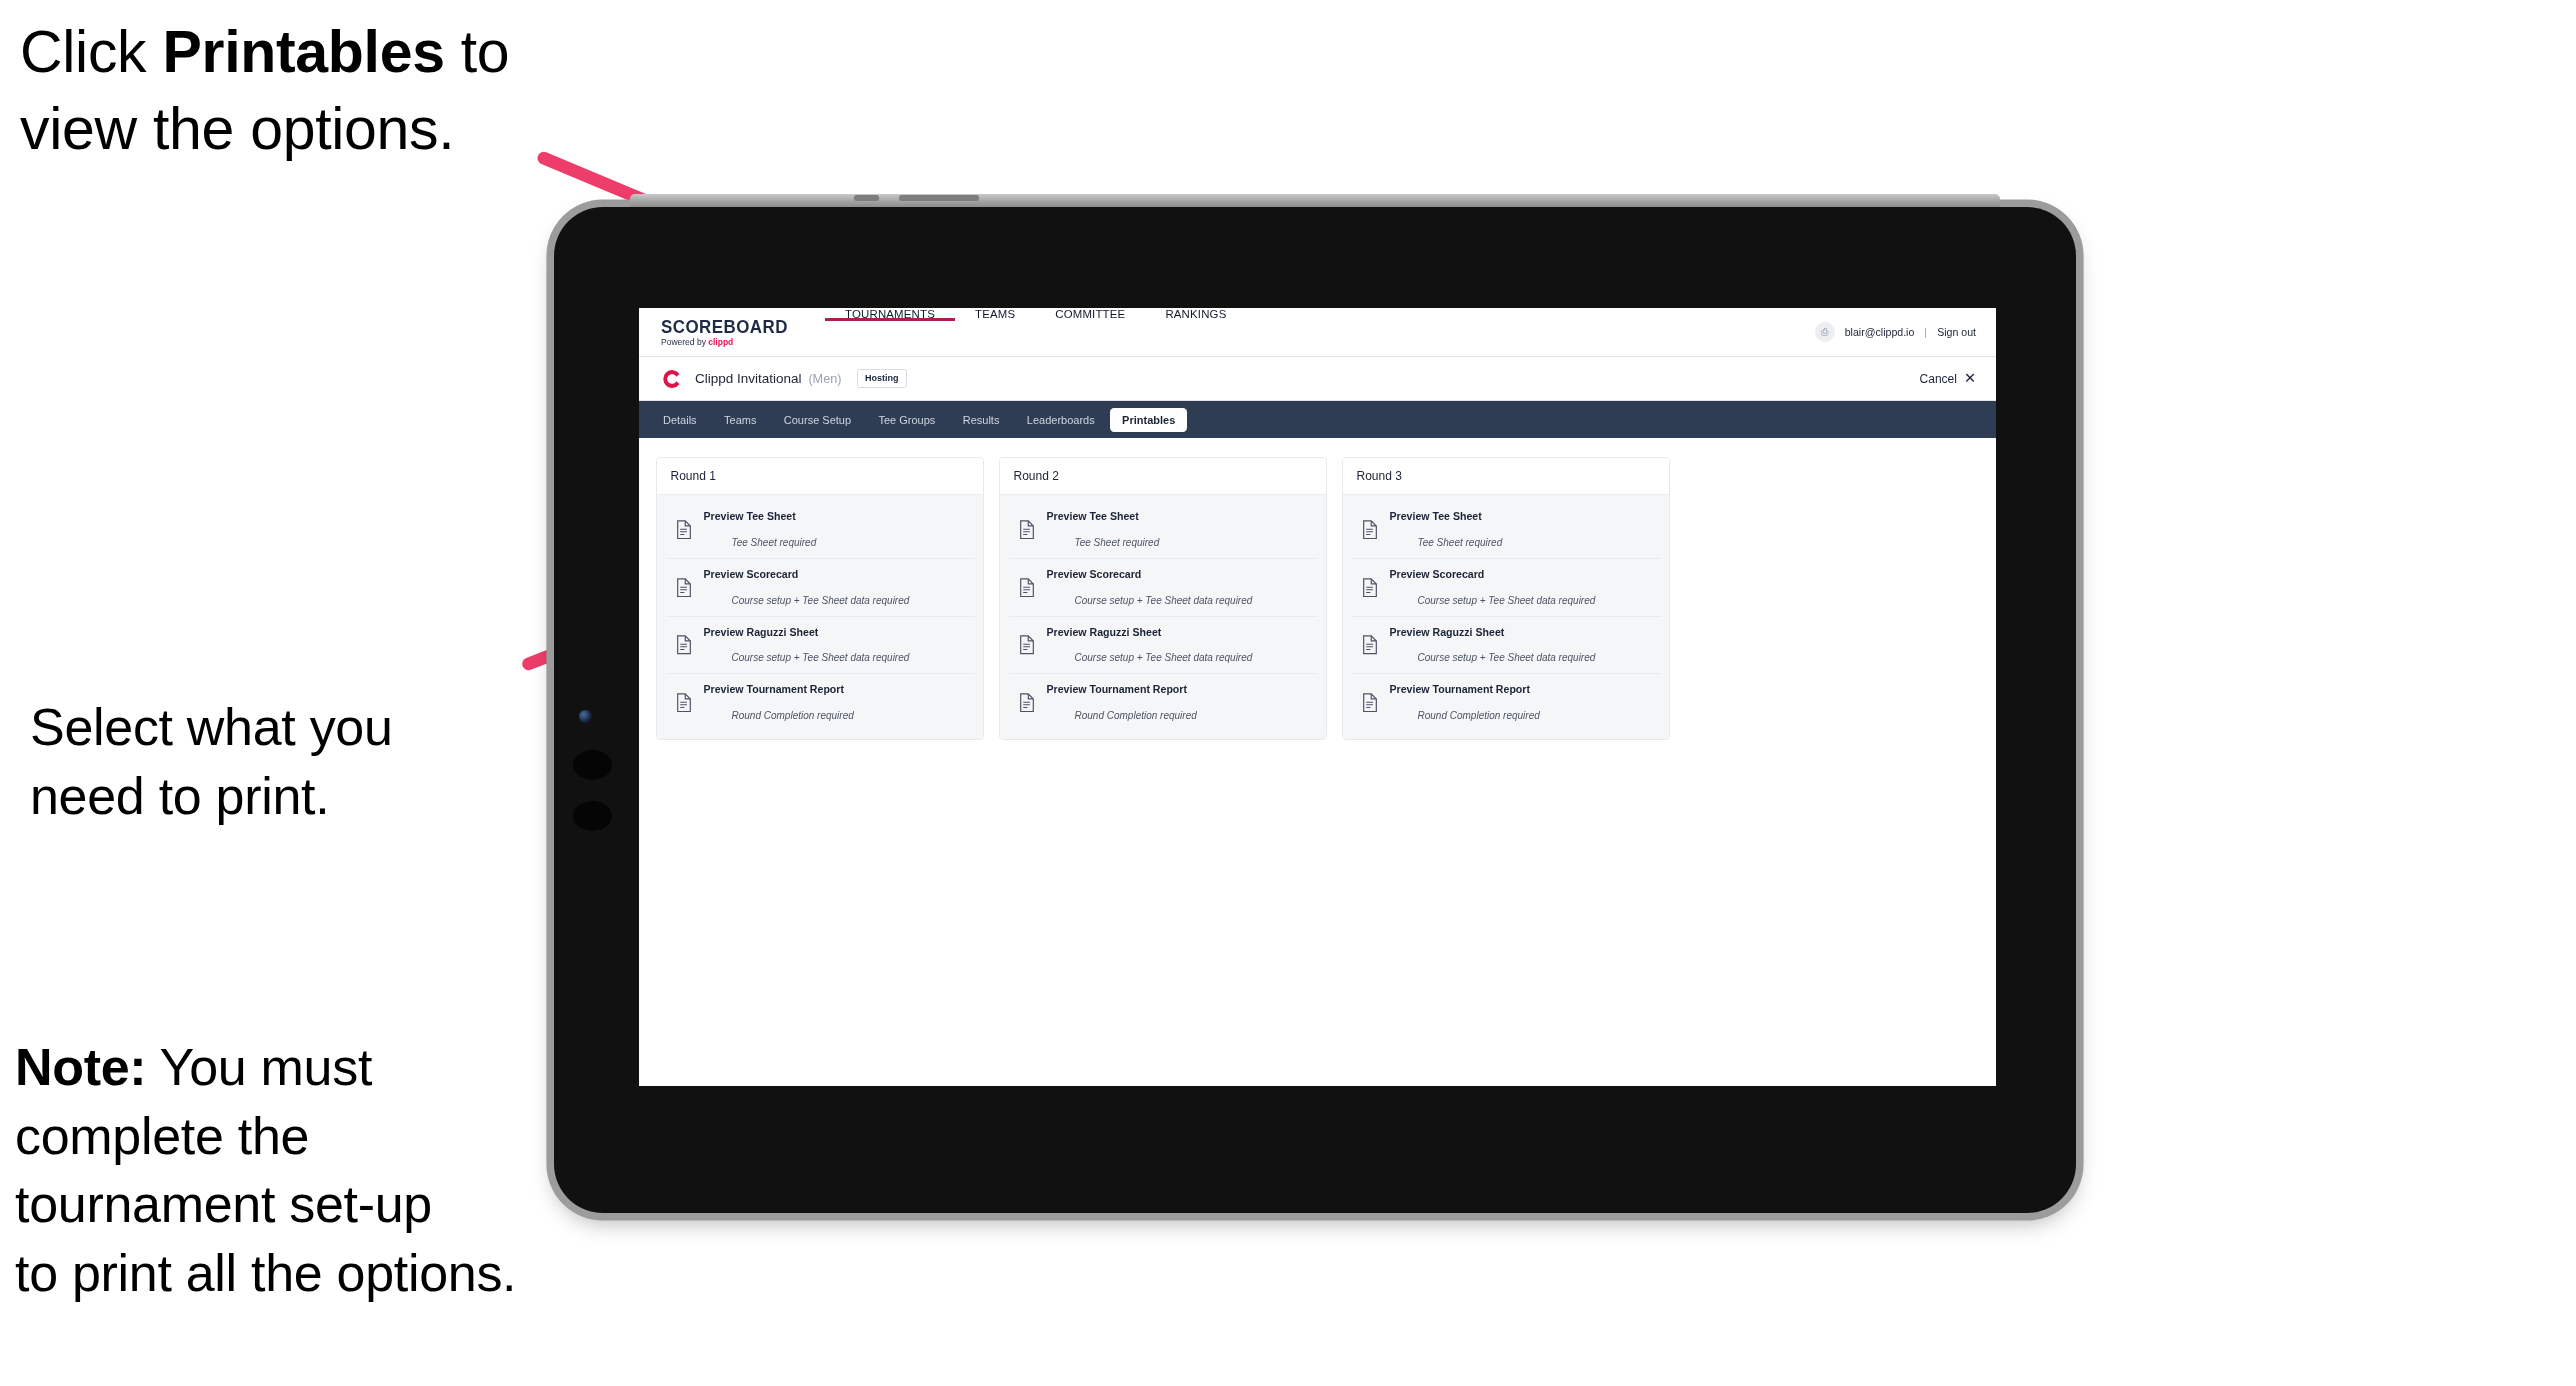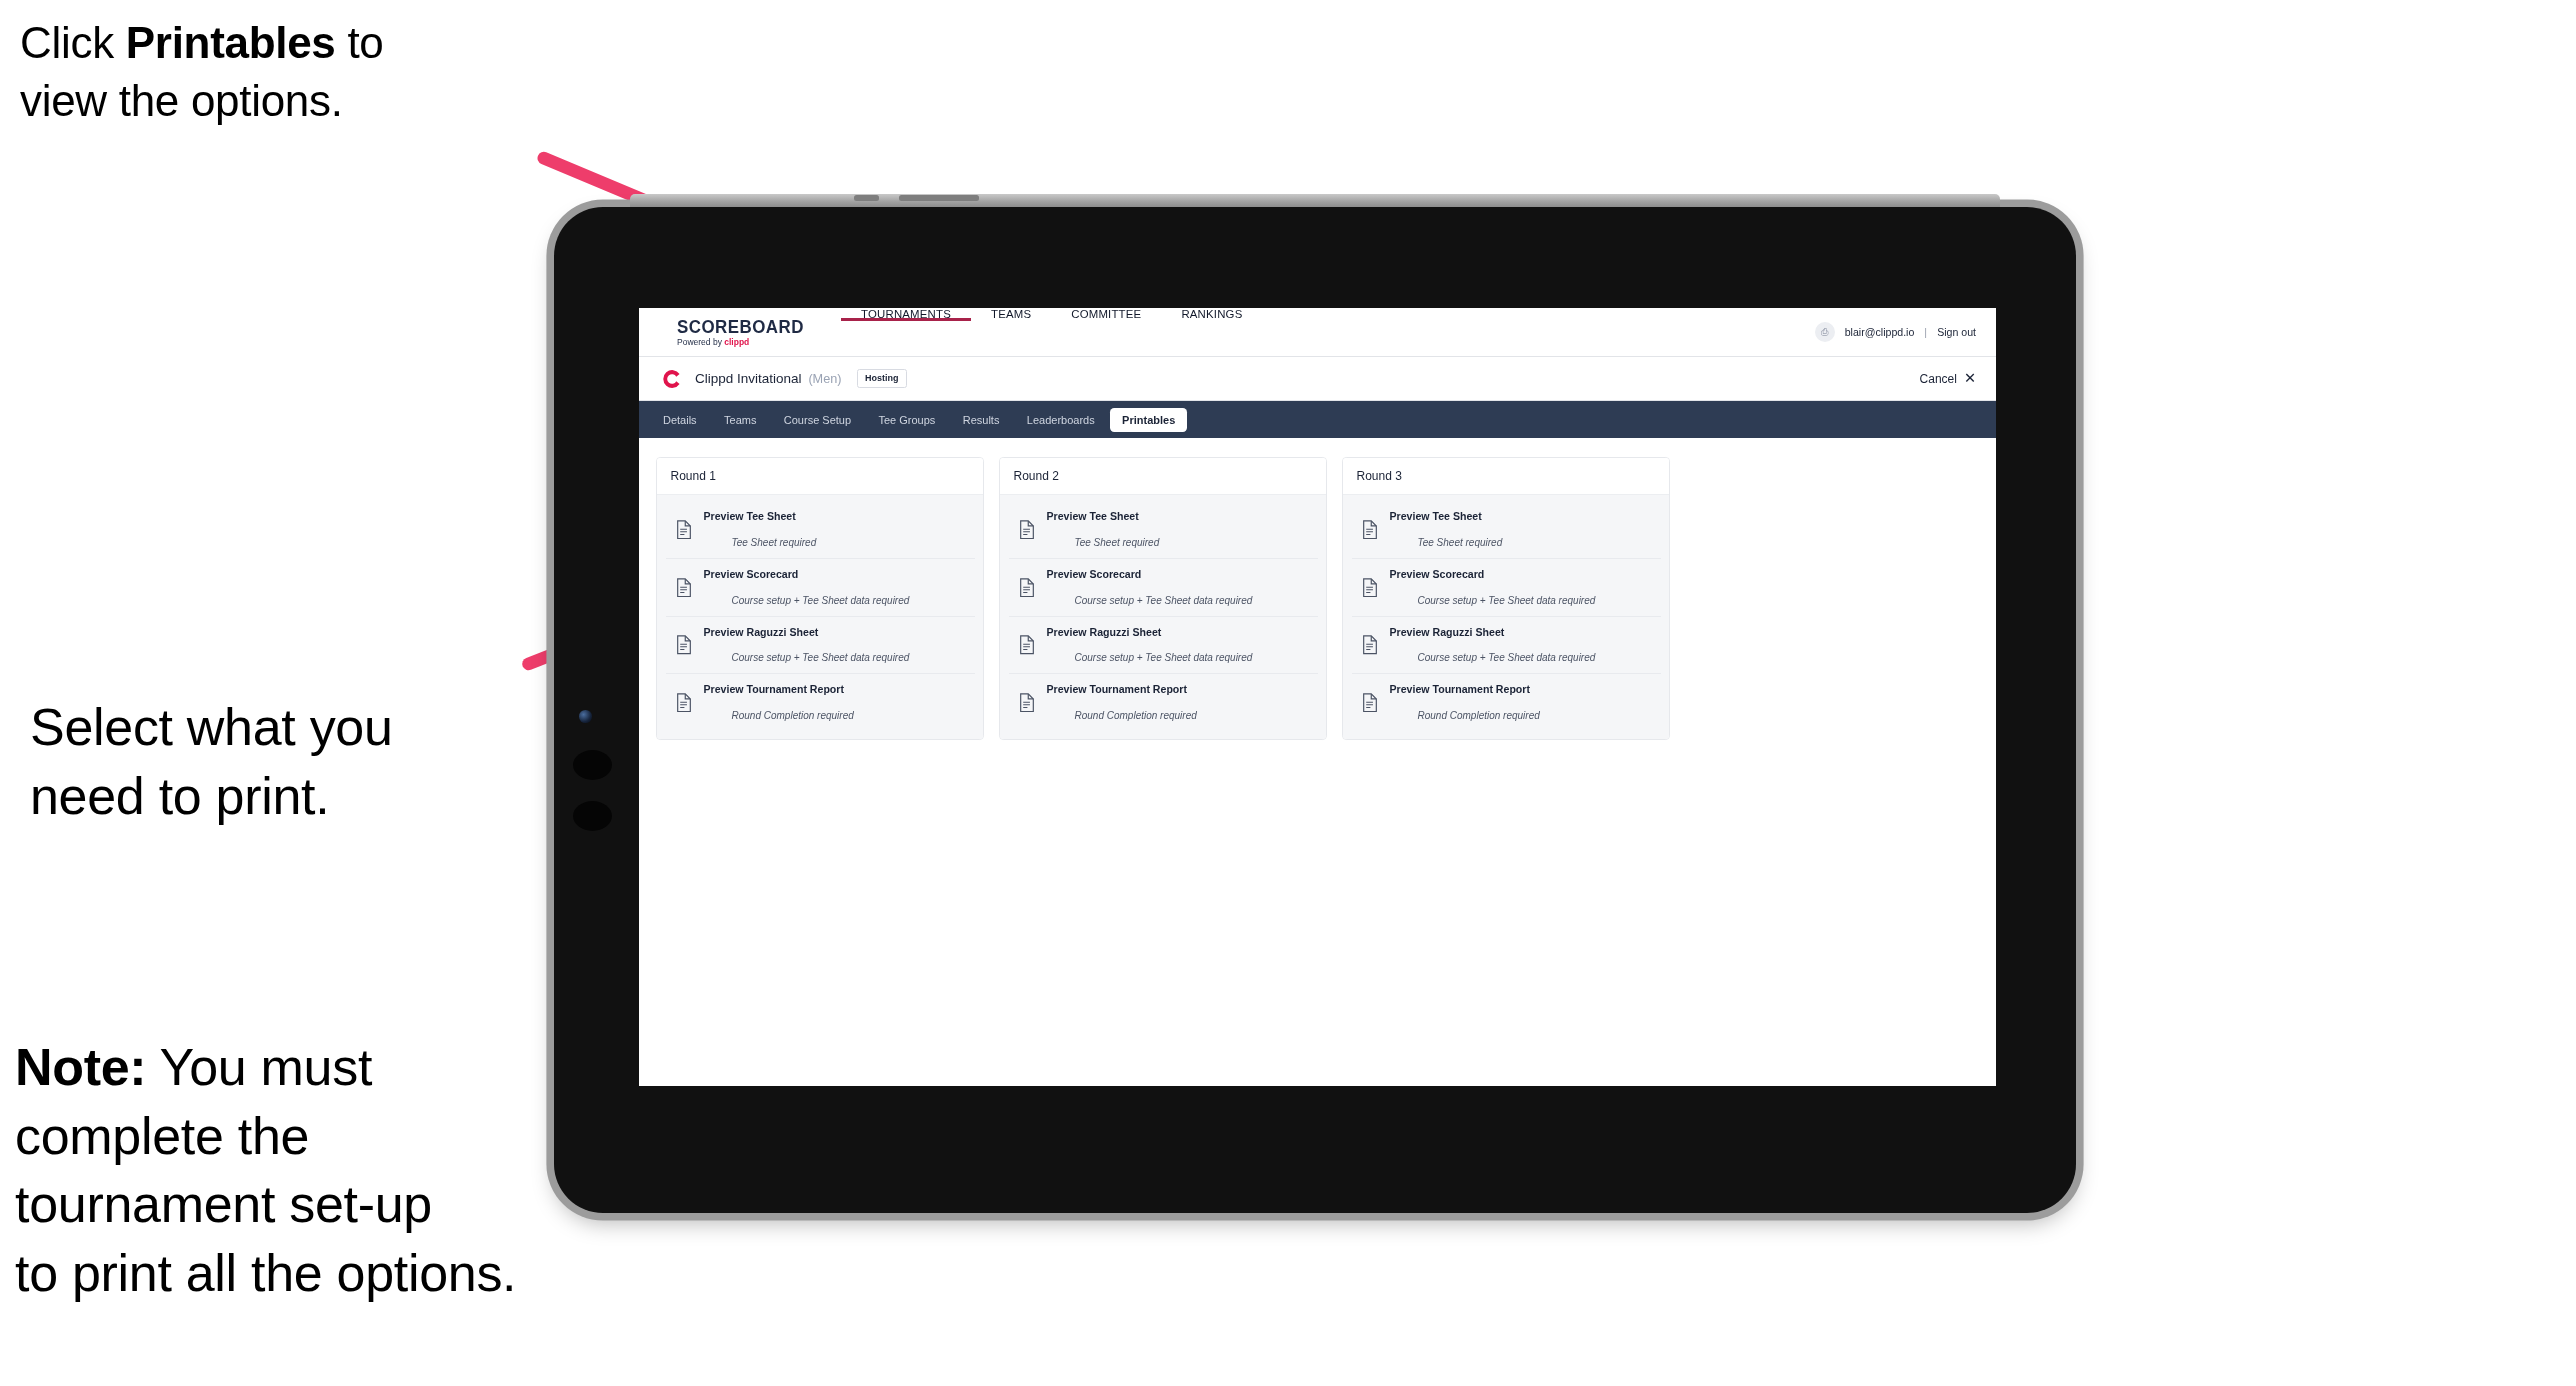--- a/index.html
+++ b/index.html
@@ -19,21 +19,21 @@
   
   .annotation {
     position: absolute;
     color: #000000;
     font-family: "Liberation Sans", sans-serif;
     font-weight: 400;
     line-height: 1.32;
     white-space: pre-line;
     letter-spacing: -0.3px;
   }
-  #caption-top    { left: 20px;  top: 13.5px;  font-size: 44px; width: 575px; }
+  #caption-top    { left: 20px;  top: 13.5px;  font-size: 59px; width: 575px; }
   #caption-middle { left: 30px;  top: 651px; font-size: 52px; width: 541px; margin-top: 42px; }
   #caption-note   { left: 15px;  top: 1033px;font-size: 52px; width: 668px; }
   .annotation b { font-weight: 700; }
 
   
   .arrow-svg {
     position: absolute;
     left: 0; top: 0;
     width: 2576px;
     height: 1386px;
@@ -114,21 +114,20 @@
     display: flex;
     align-items: stretch;
     padding-left: 22px;
     box-sizing: border-box;
   }
   #brand {
     display: flex;
     flex-direction: column;
     justify-content: center;
     padding-right: 29px;
-    margin-left: 16px;
   }
   #brand-word {
     font-family: "Liberation Sans", sans-serif;
     font-weight: 700;
     font-size: 18px;
     letter-spacing: 0.5px;
     color: #1f2a44;
     line-height: 1;
     transform: scaleX(0.94);
     transform-origin: left center;

